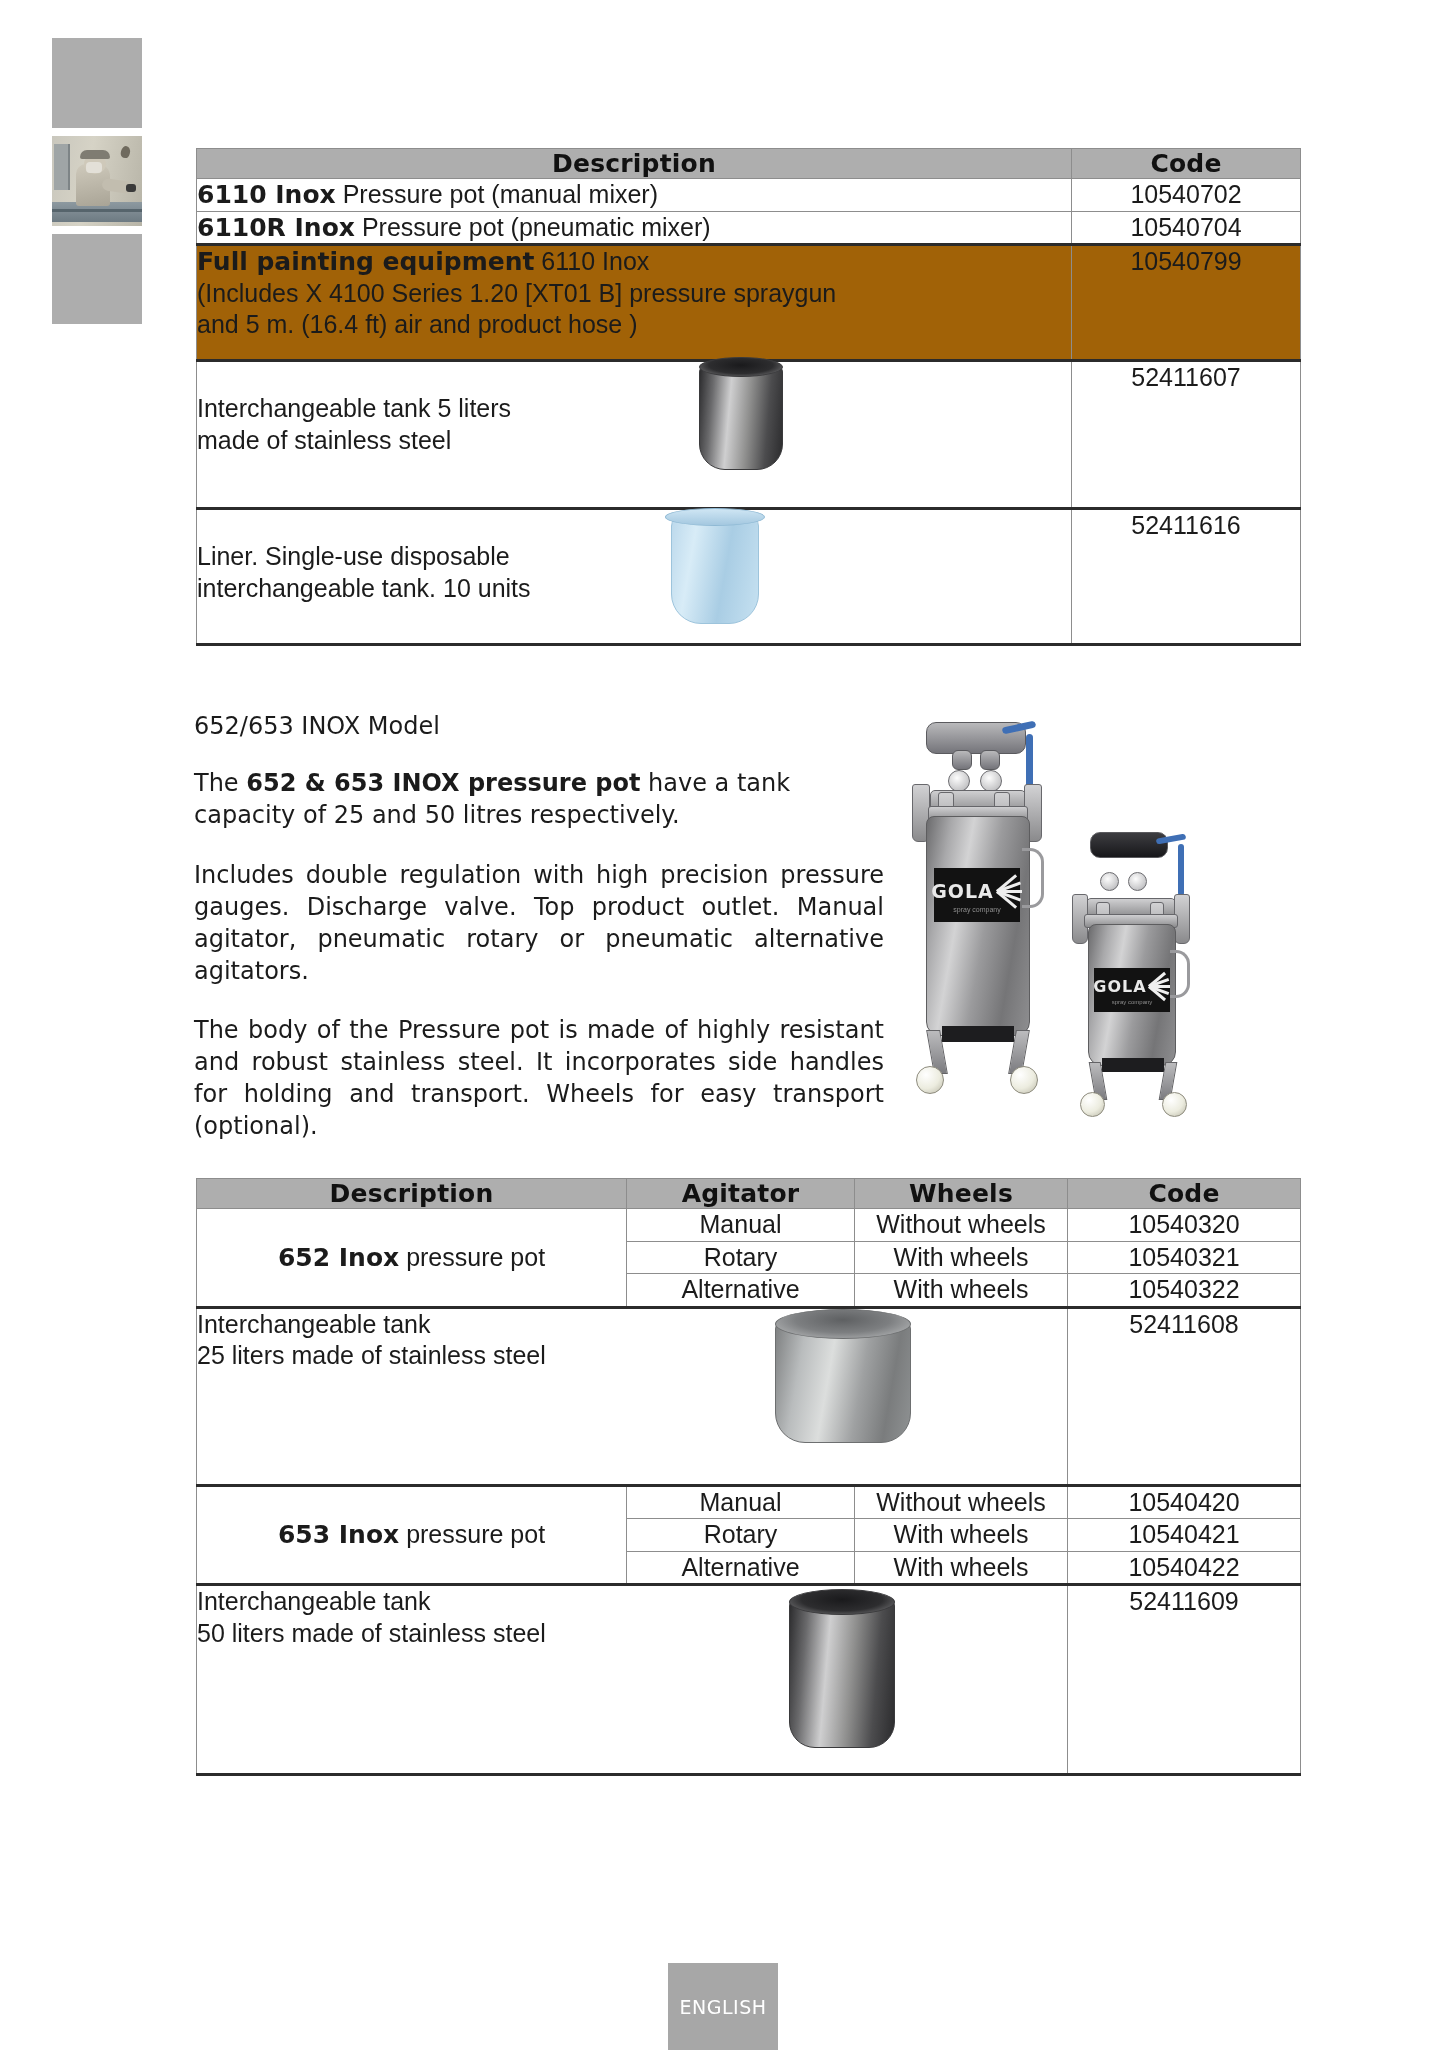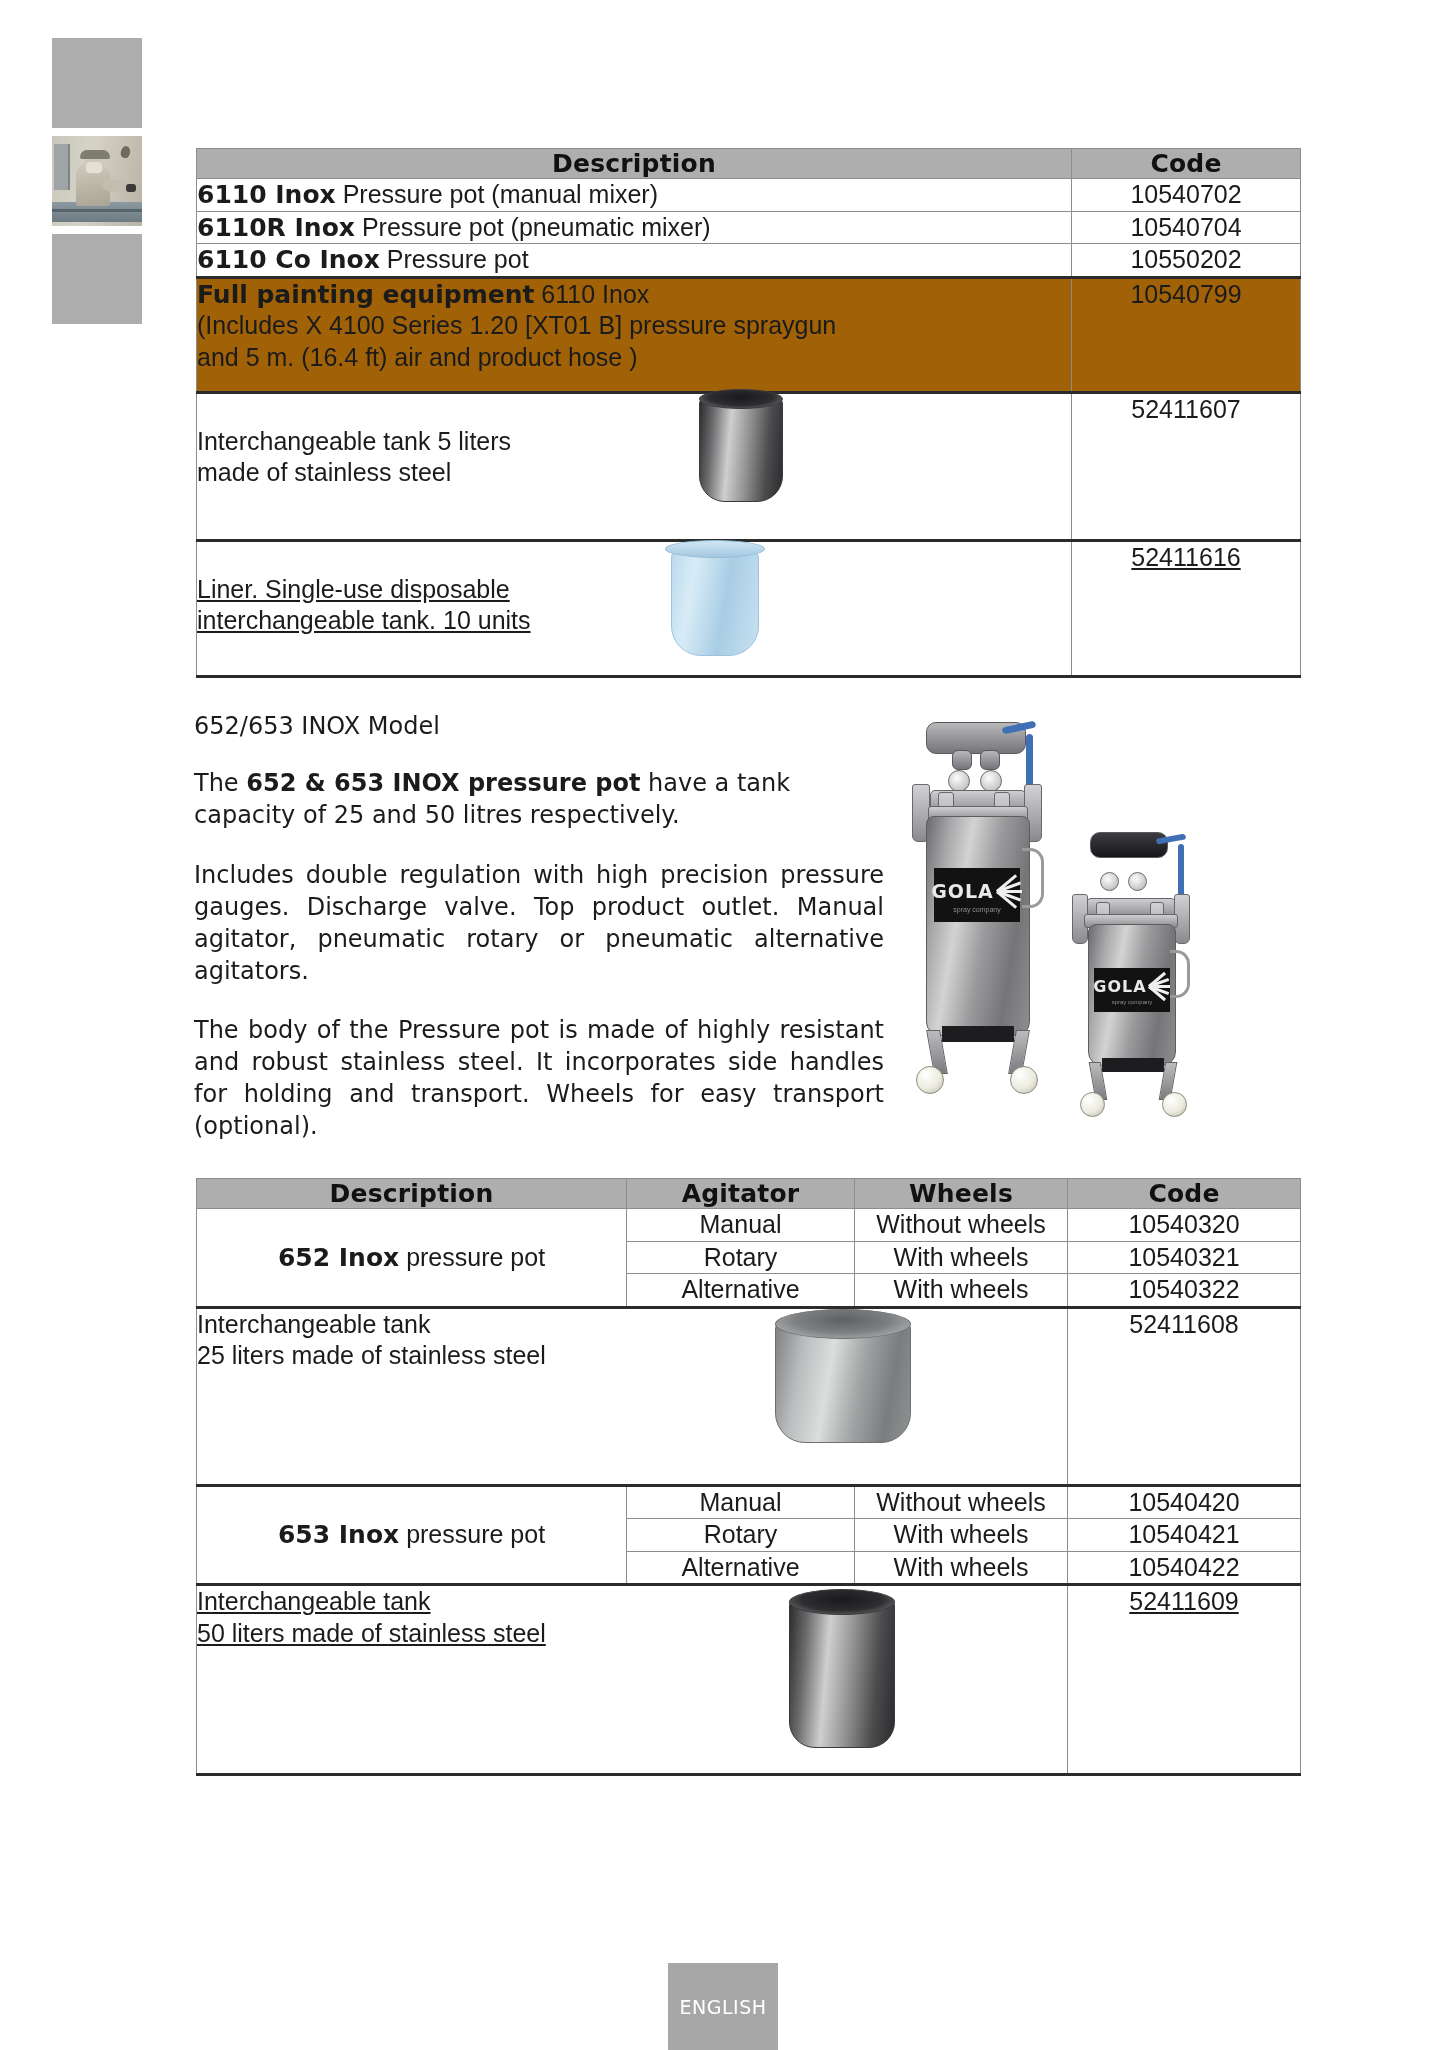--- a/index.html
+++ b/index.html
@@ -48,21 +48,21 @@
     background: #aeaeae; color: #111; text-align: center;
     font-weight: bold; font-size: 25px; letter-spacing: .2px;
     padding: 11px 4px 12px; border: 1px solid #8d8d8d;
     font-family: "DejaVu Sans", sans-serif;
   }
   .cell { font-size: 25px; color: #1b1b1b; padding: 11px 14px 12px; line-height: 1.26; }
   .cell.center { text-align: center; }
   .cell b { font-weight: bold; font-family: "DejaVu Sans", sans-serif; }
   .row-hl { background: #a16207; }
   .thickline { border-top: 3px solid #2b2b2b !important; }
-  .thickbottom { border-bottom: 3px solid #2b2b2b !important; text-decoration: underline; }
+  .thickbottom { border-bottom: 3px solid #2b2b2b !important; }
 
   
   .table1-wrap { position: absolute; left: 196px; top: 148px; }
   .table1 { width: 1104px; }
   .t1-desc { width: 875px; }
   .t1-code { width: 229px; }
 
   
   .mid { position: absolute; left: 194px; top: 712px; width: 690px; }
   .mid h3 { font-size: 24px; font-weight: normal; color: #1b1b1b;
@@ -201,26 +201,20 @@
           <td class="cell">
             <b>6110 Inox</b><span> Pressure pot (manual mixer)</span>
           </td>
           <td class="cell center">10540702</td>
         </tr>
         <tr>
           <td class="cell">
             <b>6110R Inox</b><span> Pressure pot (pneumatic mixer)</span>
           </td>
           <td class="cell center">10540704</td>
-        </tr>
-        <tr>
-          <td class="cell">
-            <b>6110 Co Inox</b><span> Pressure pot</span>
-          </td>
-          <td class="cell center">10550202</td>
         </tr>
         <tr class="row-hl">
           <td class="cell thickline" style="padding-bottom:18px">
             <b>Full painting equipment</b><span style="white-space:pre-line"> 6110 Inox
 (Includes X 4100 Series 1.20 [XT01 B] pressure spraygun
 and 5 m. (16.4 ft) air and product hose )</span>
           </td>
           <td class="cell center thickline">10540799</td>
         </tr>
         <tr>

